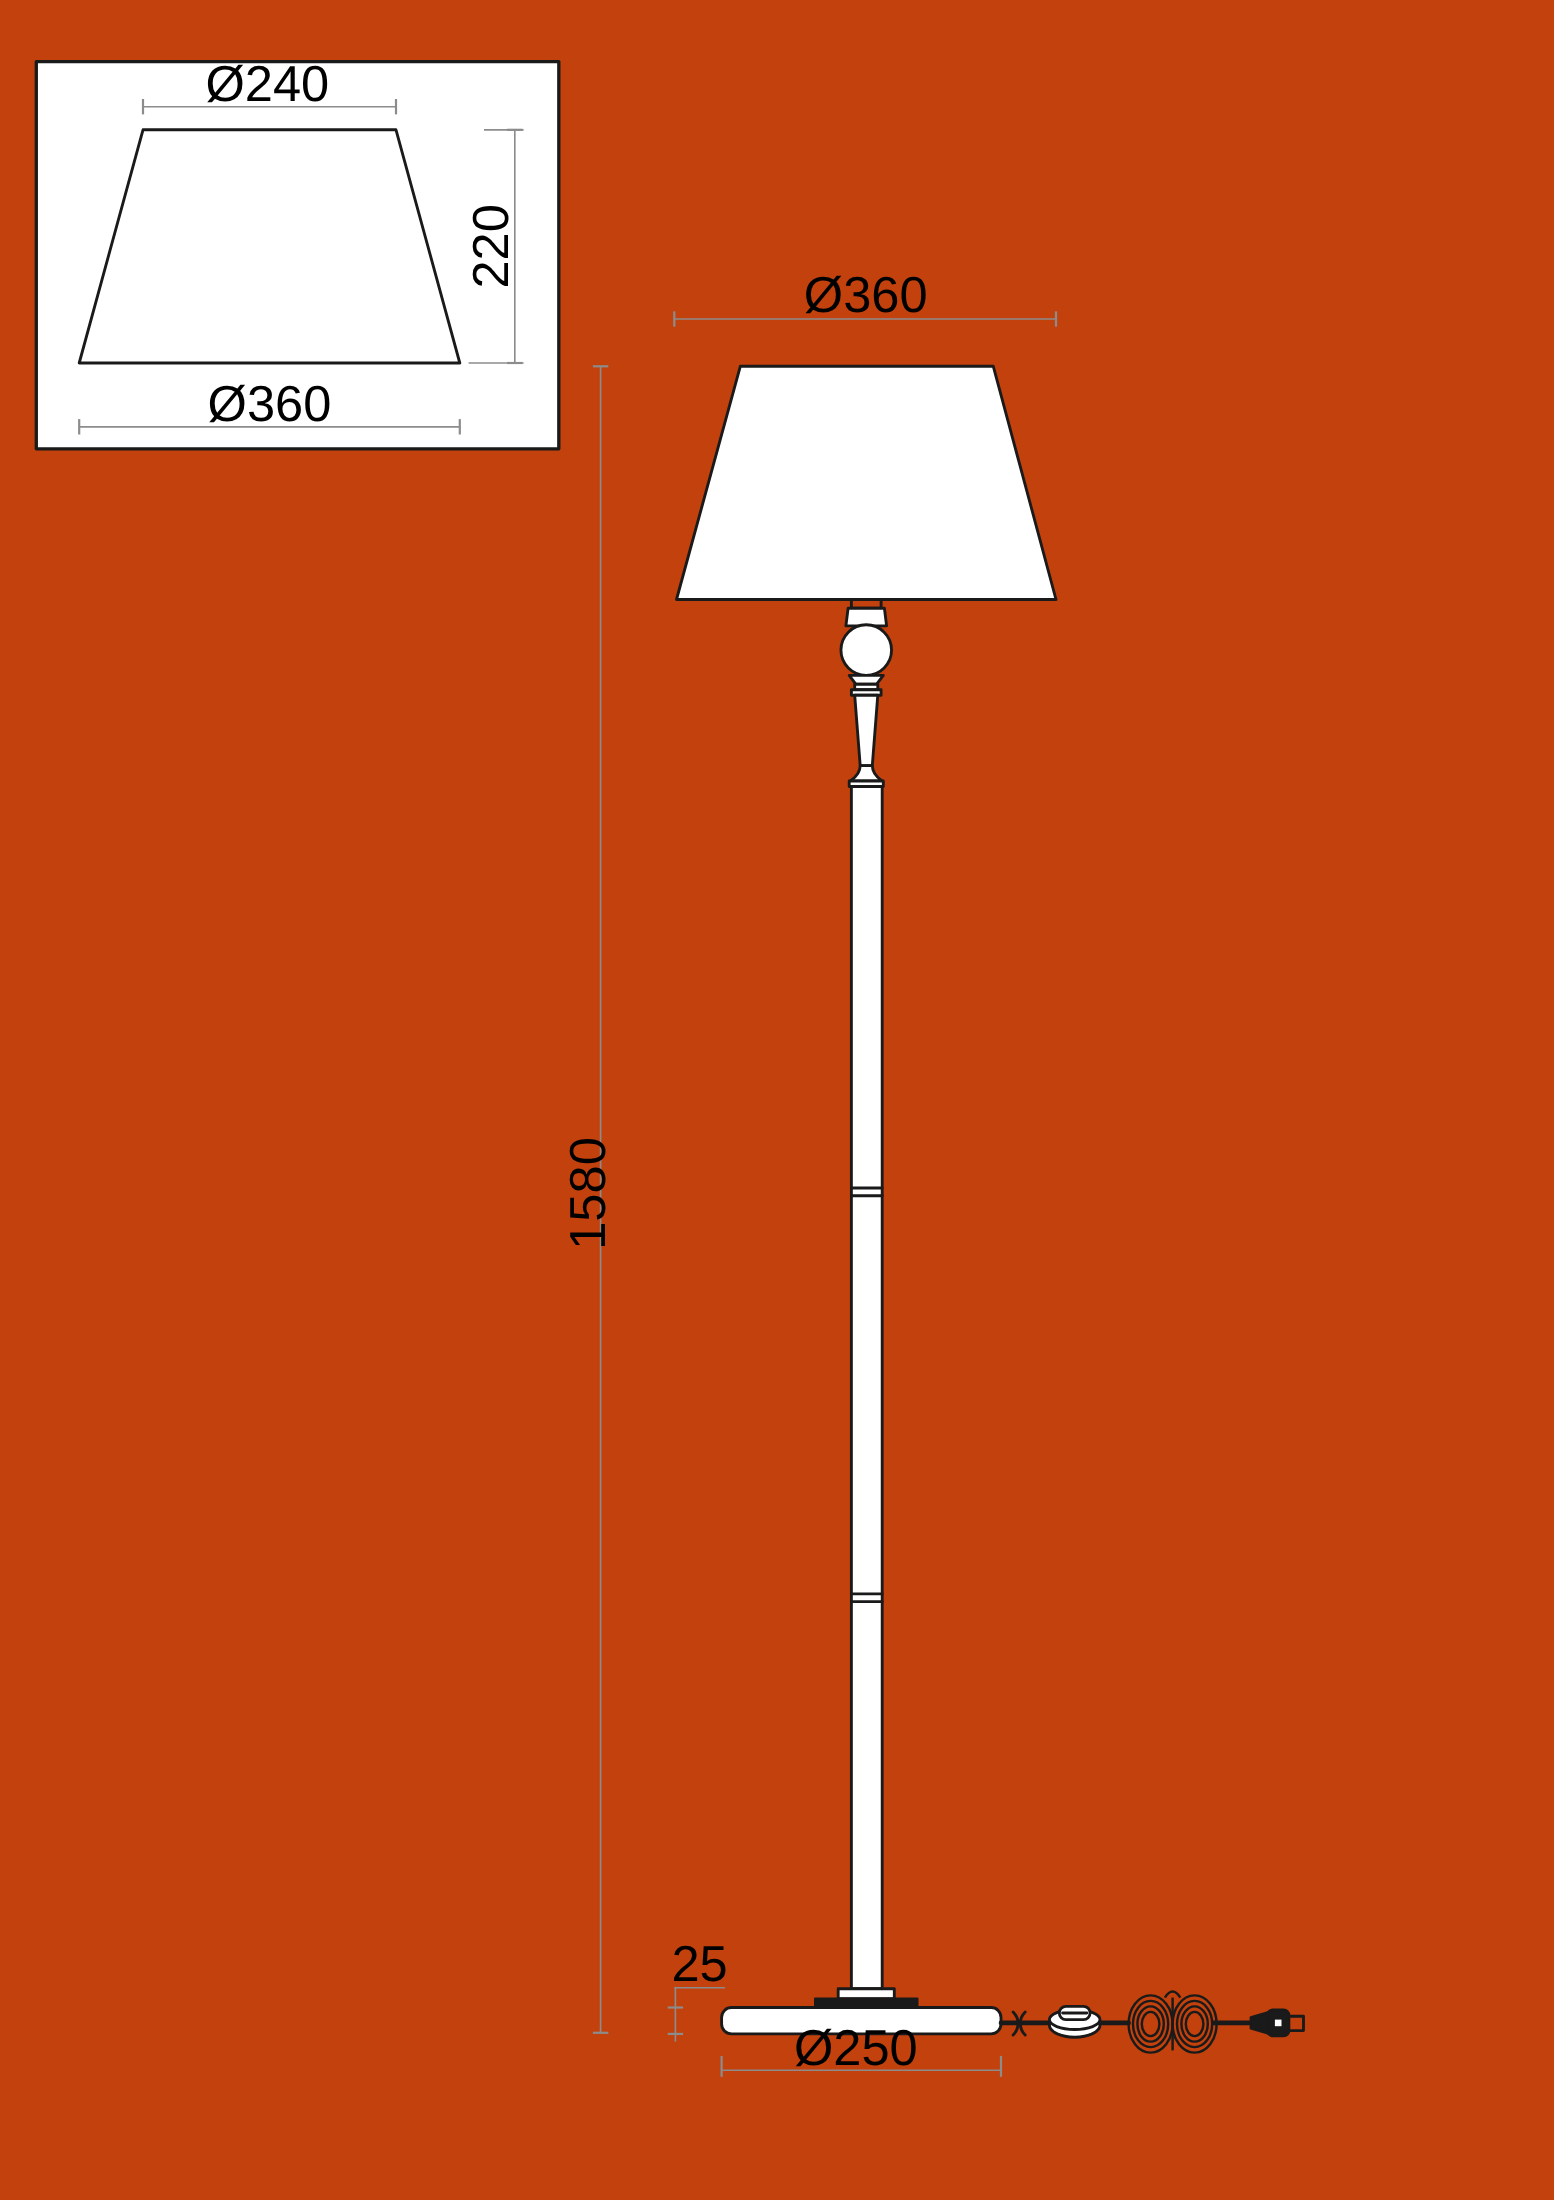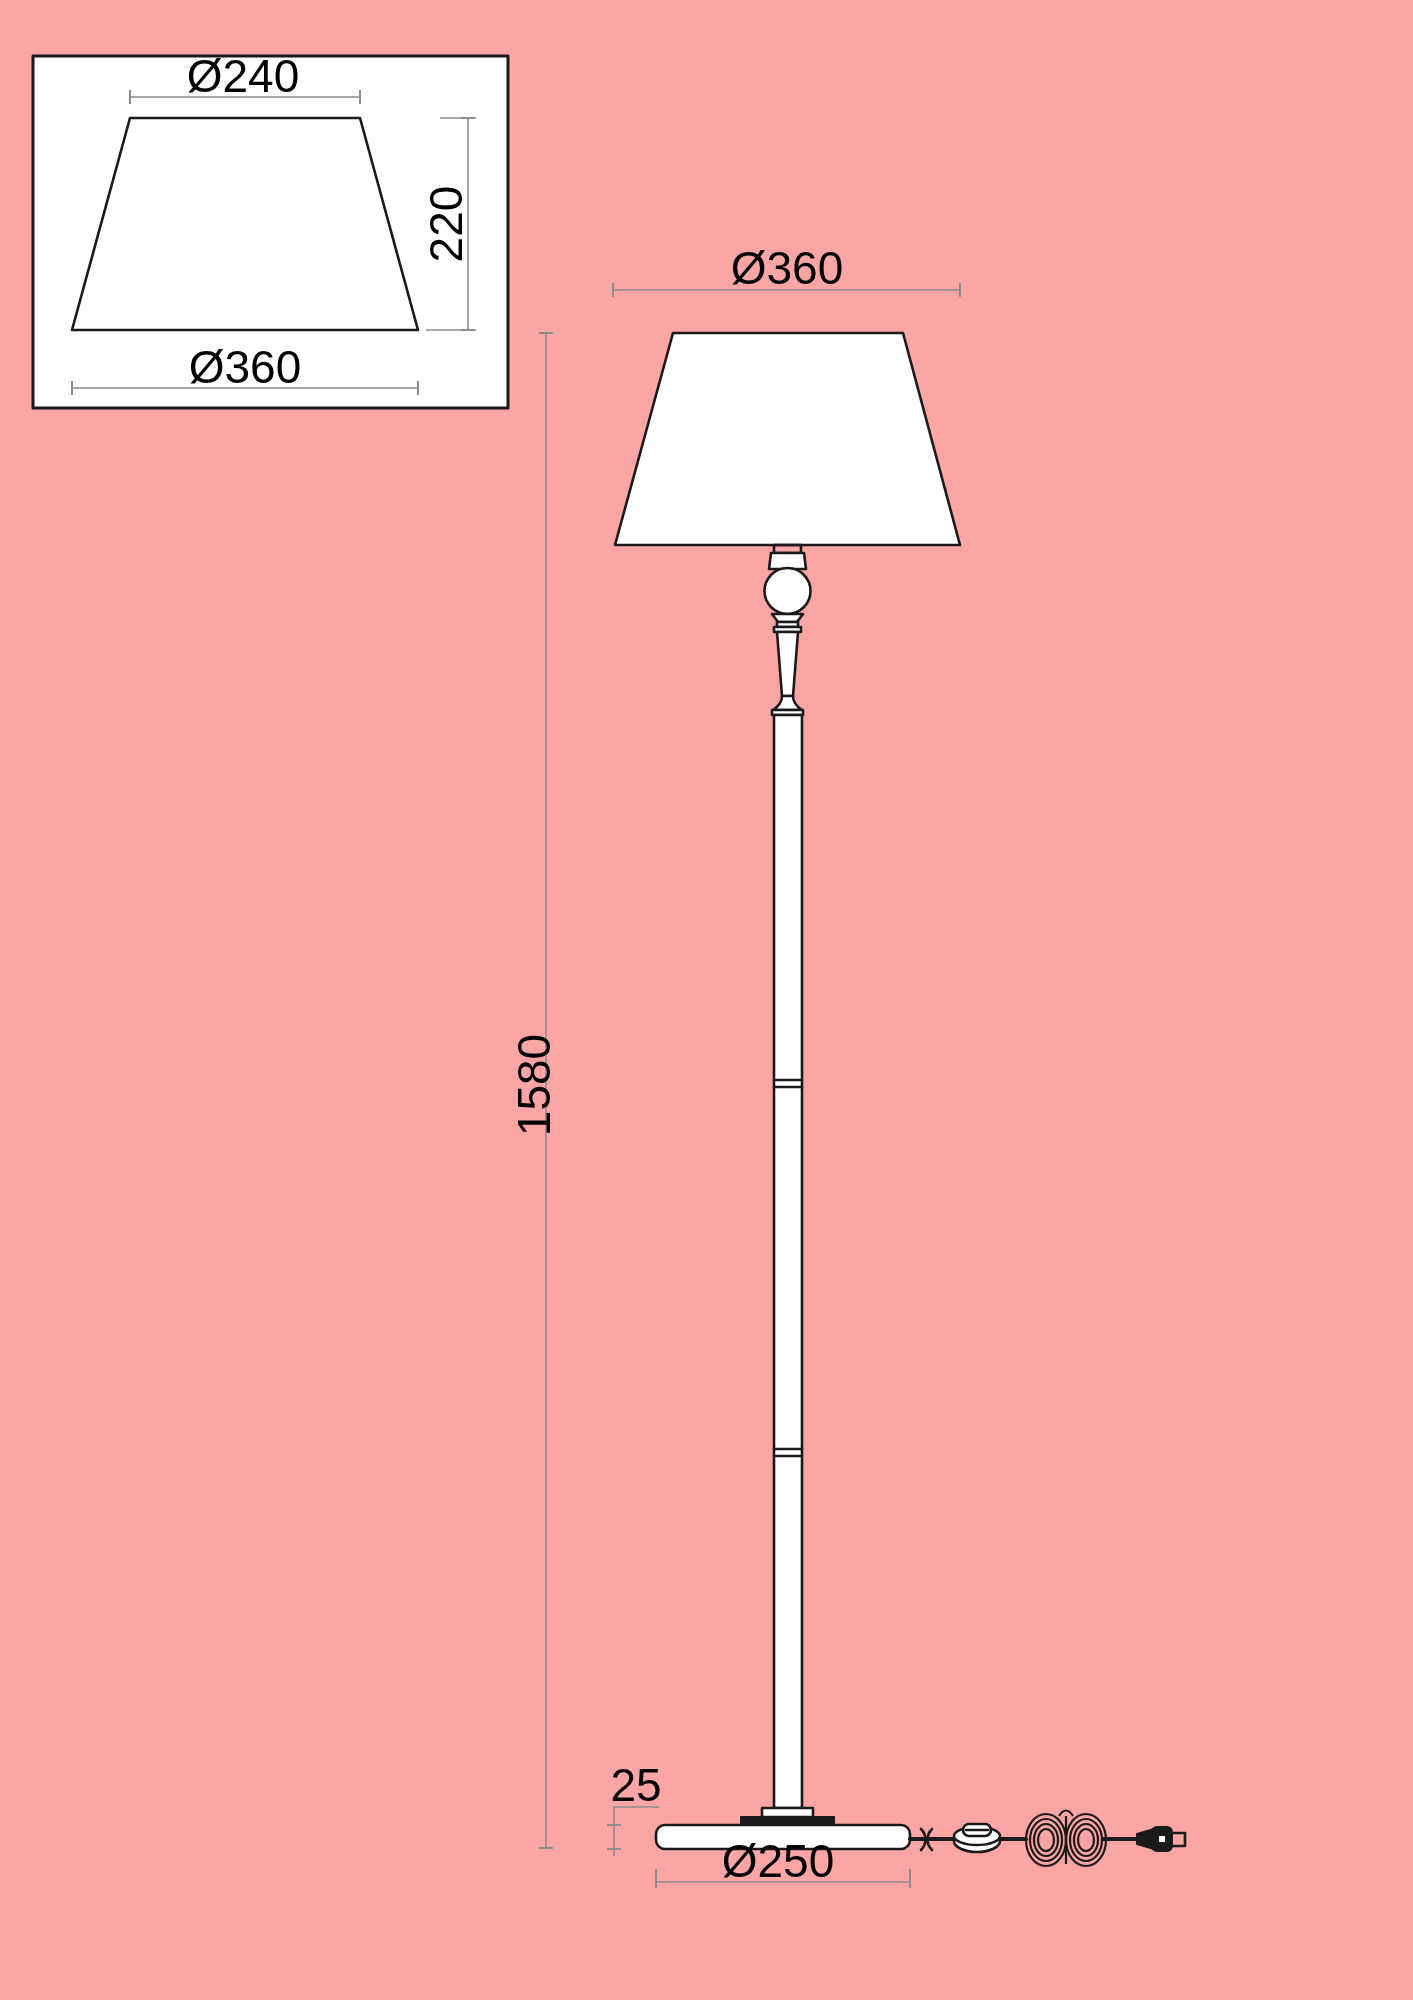--- a/index.html
+++ b/index.html
@@ -1,20 +1,20 @@
 <!DOCTYPE html>
 <html><head>
 <meta charset="utf-8">
 <style>
   html, body { margin: 0; padding: 0; background: #ffffff; }
   .canvas {
     position: relative;
     width: 1413px;
     height: 2000px;
-    background: #fca5a5;
+    background: #c2410c;
     font-family: "Liberation Sans", sans-serif;
   }
   svg { display: block; }
   .obj        { stroke: #1a1a1a; stroke-width: 2.6; fill: none; stroke-linejoin: round; stroke-linecap: round; }
   .obj-thick  { stroke: #1a1a1a; stroke-width: 3;   fill: #ffffff; stroke-linejoin: round; }
   .obj-fillw  { stroke: #1a1a1a; stroke-width: 2.6; fill: #ffffff; stroke-linejoin: round; }
   .obj-solid  { stroke: #1a1a1a; stroke-width: 2;   fill: #1a1a1a; stroke-linejoin: round; }
   .cord       { stroke: #1a1a1a; stroke-width: 4.2; fill: none; stroke-linecap: round; }
   .coil       { stroke: #1a1a1a; stroke-width: 2.2; fill: none; }
   .dim        { stroke: #8c8c8c; stroke-width: 1.5; fill: none; }

